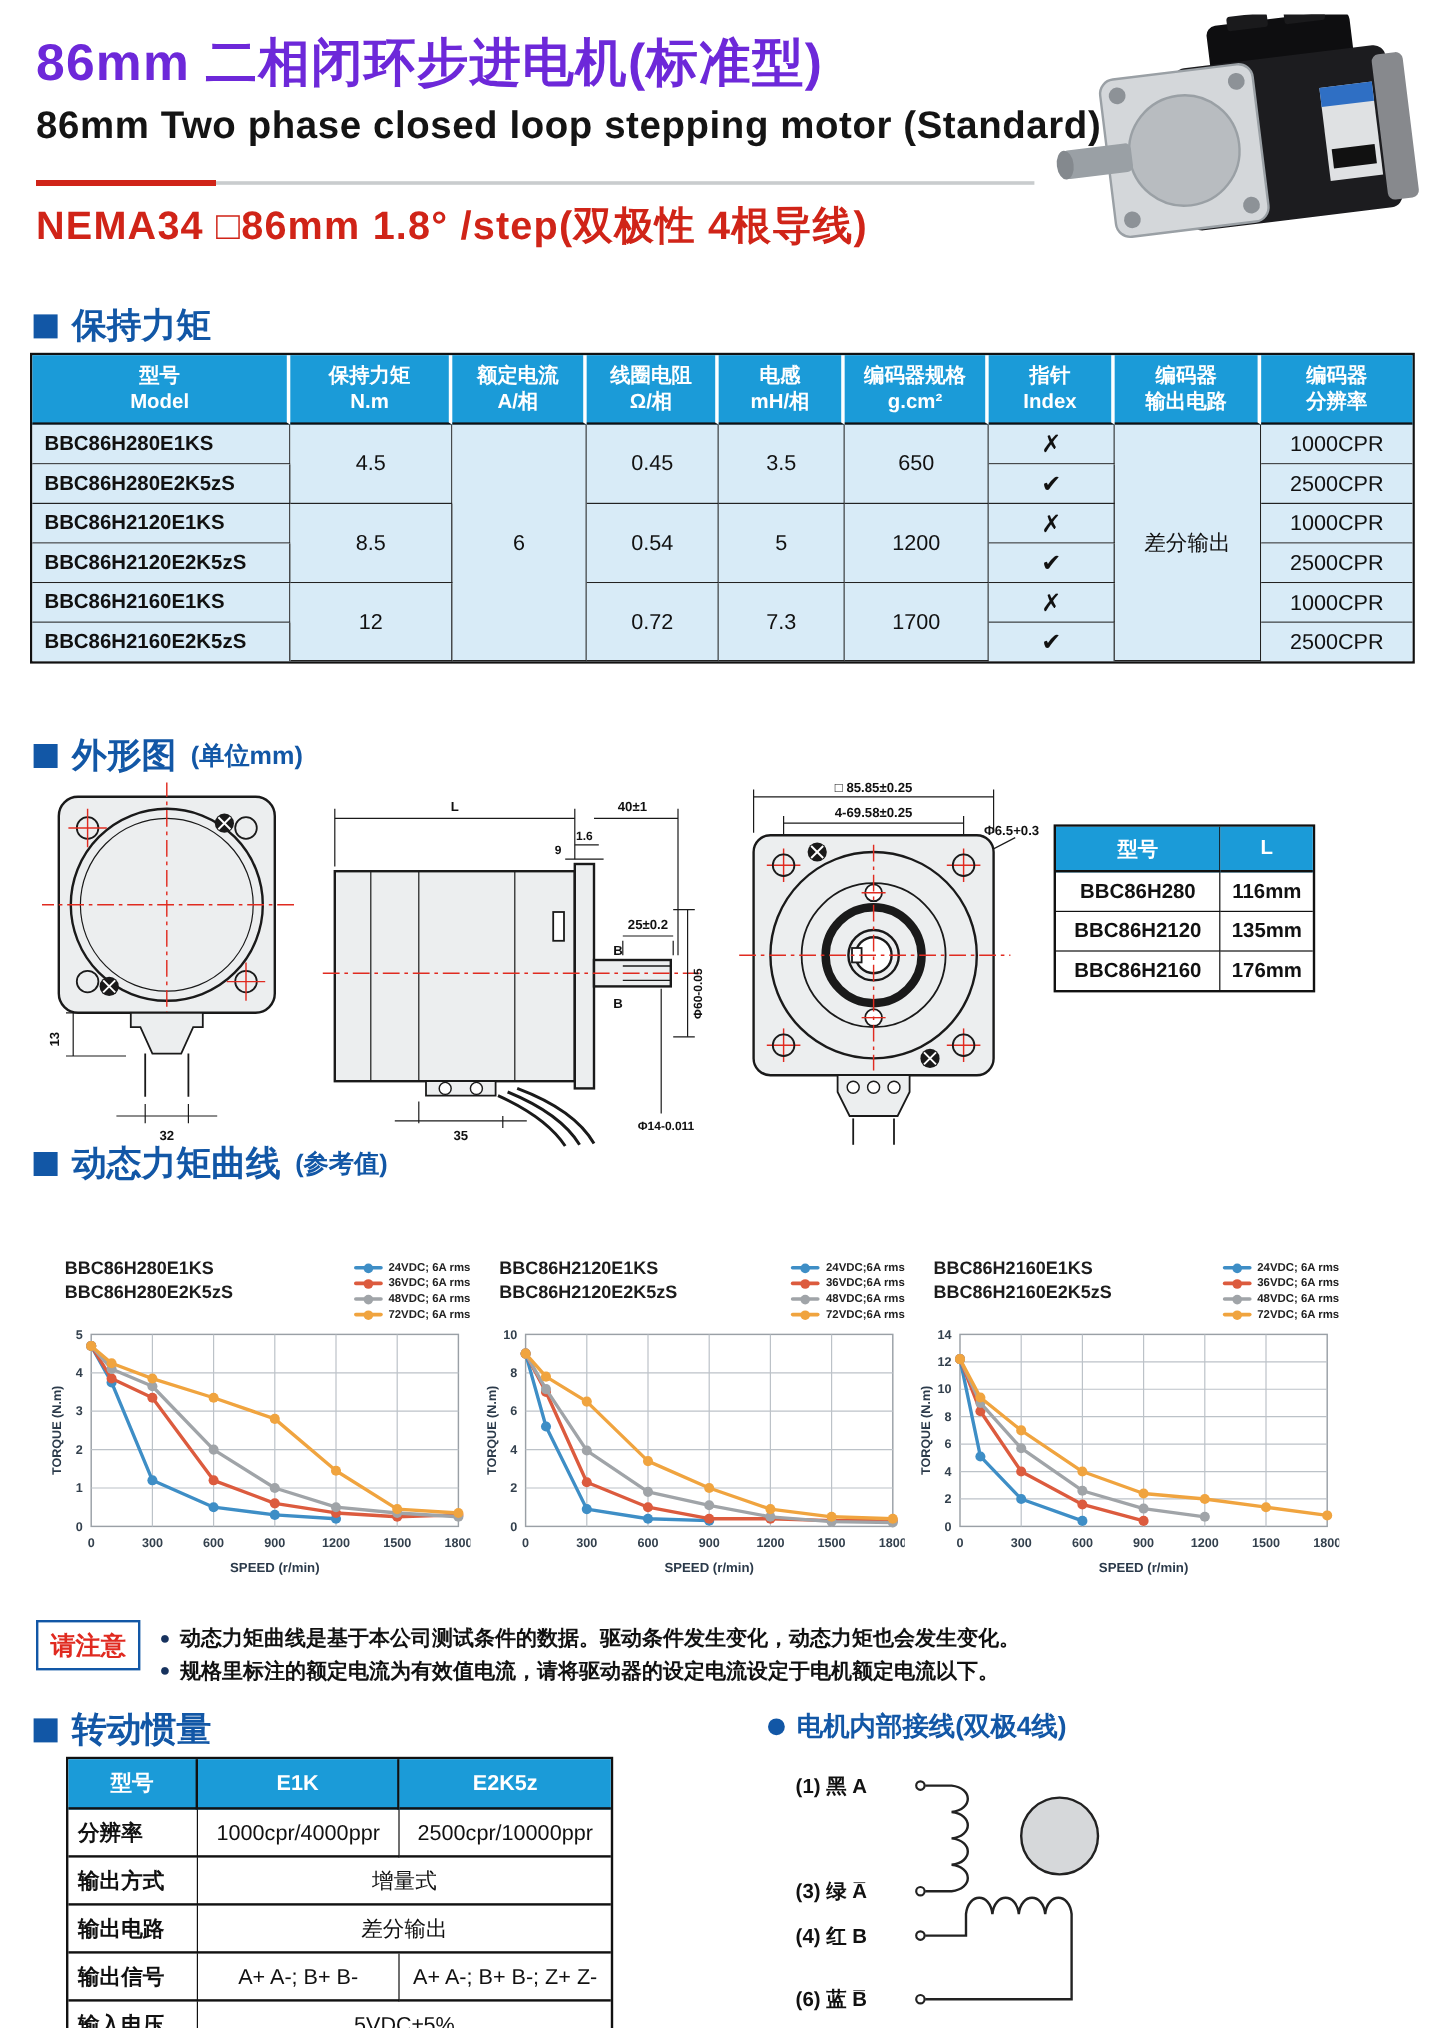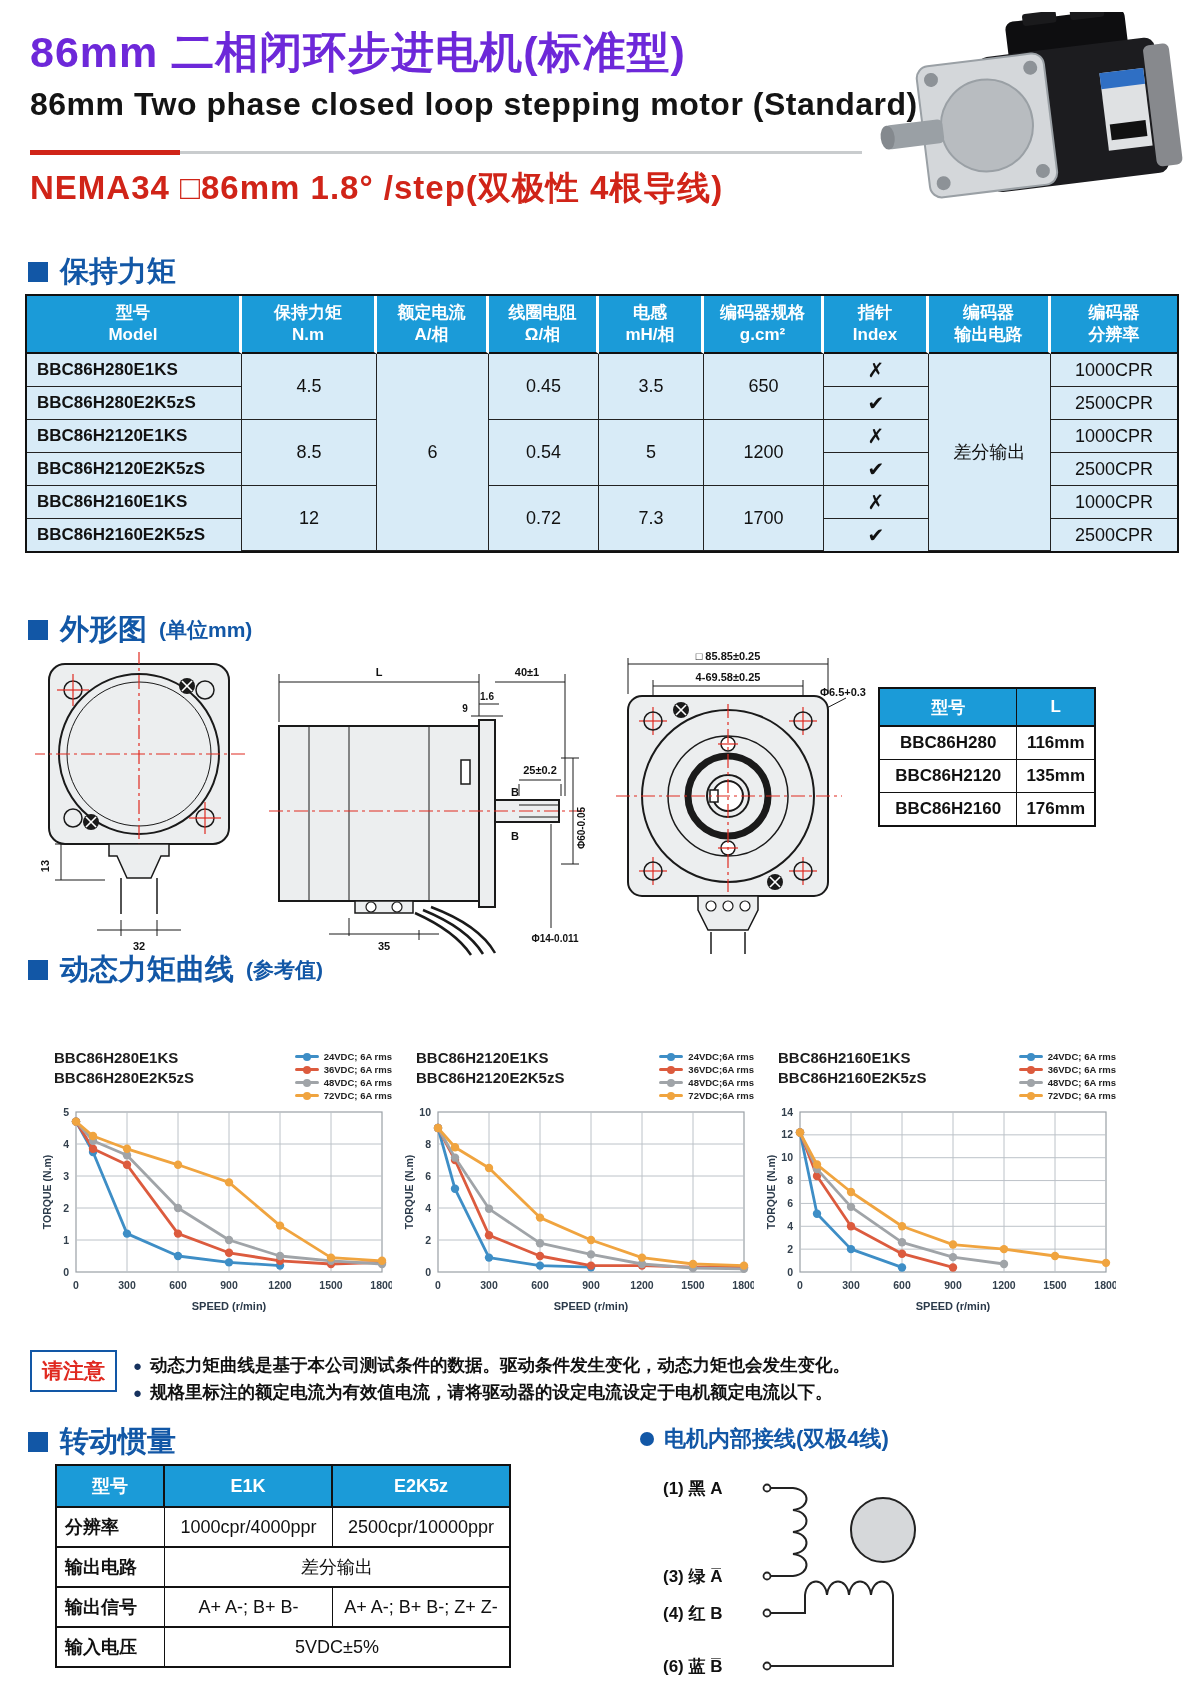--- a/index.html
+++ b/index.html
@@ -736,20 +736,24 @@
         <th>E2K5z</th>
       </tr>
     </thead>
     <tbody>
       <tr>
         <td class="lbl">分辨率</td>
         <td>1000cpr/4000ppr</td>
         <td>2500cpr/10000ppr</td>
       </tr>
       <tr>
+        <td class="lbl">输出方式</td>
+        <td colspan="2">增量式</td>
+      </tr>
+      <tr>
         <td class="lbl">输出电路</td>
         <td colspan="2">差分输出</td>
       </tr>
       <tr>
         <td class="lbl">输出信号</td>
         <td>A+ A-; B+ B-</td>
         <td>A+ A-; B+ B-; Z+ Z-</td>
       </tr>
       <tr>
         <td class="lbl">输入电压</td>

